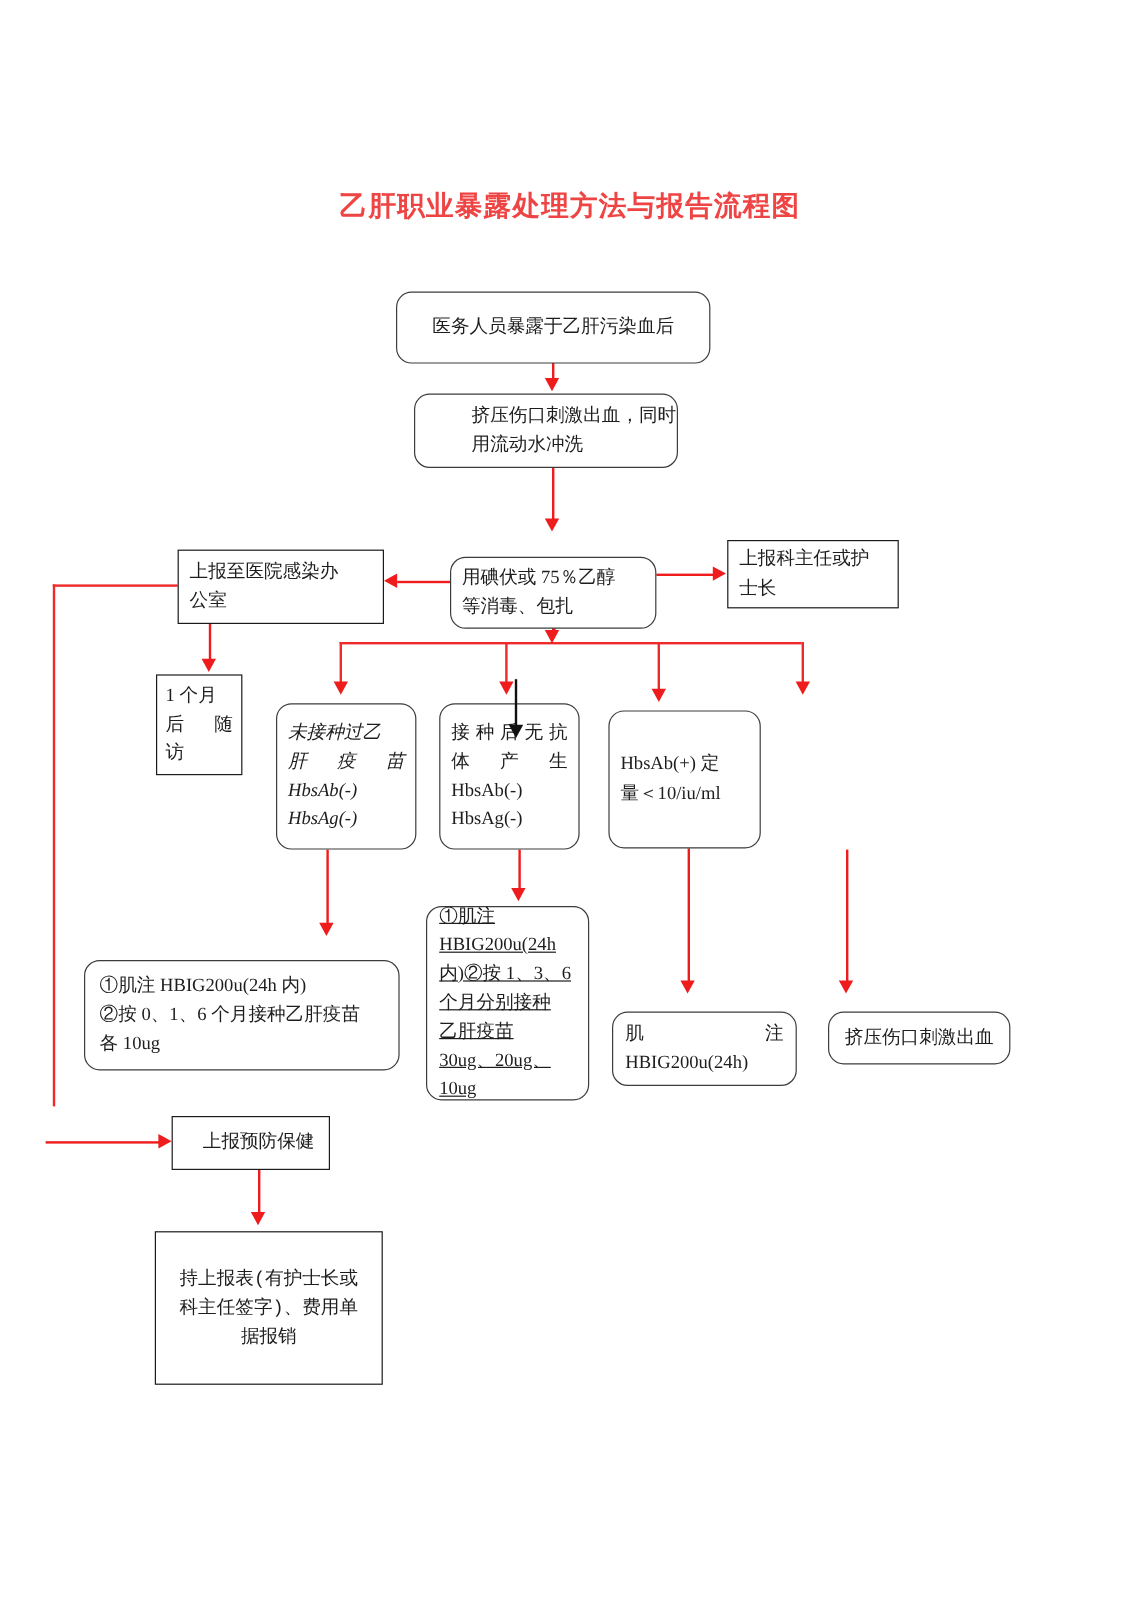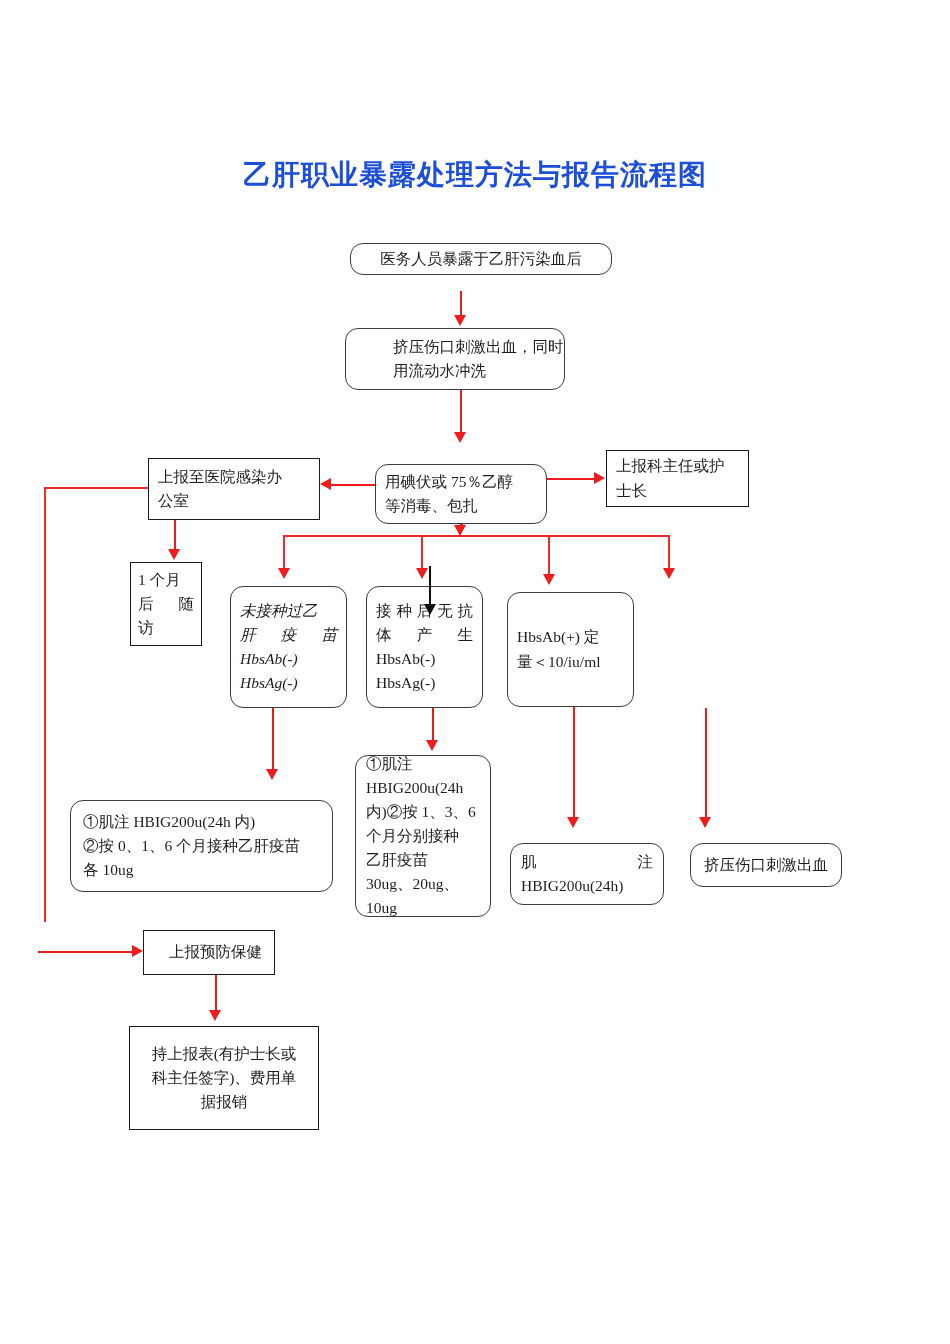--- a/index.html
+++ b/index.html
@@ -19,23 +19,23 @@
     overflow: hidden;
   }
   #title {
     position: absolute;
     left: 0;
     top: 156px;
     width: 950px;
     text-align: center;
     font-family: "Liberation Sans", "DejaVu Sans", sans-serif;
     font-weight: bold;
-    font-size: 28px;
+    font-size: 23px;
     letter-spacing: 1px;
-    color: #1d4ed8;
+    color: #ef4444;
   }
 
   
   .node {
     position: absolute;
     box-sizing: border-box;
     background: #ffffff;
     display: flex;
     flex-direction: column;
     justify-content: center;
@@ -104,21 +104,21 @@
     z-index: 5;
   }
 </style>
 </head>
 <body>
 
 <div id="page">
 
   <div id="title">乙肝职业暴露处理方法与报告流程图</div>
 
-  <div class="node rounded" style="left:350px; top:243px; width:262px; height:32px;">
+  <div class="node rounded" style="left:330px; top:243px; width:262px; height:60px;">
     <span class="ln center">医务人员暴露于乙肝污染血后</span>
   </div>
 
   <div class="node rounded" style="left:345px; top:328px; width:220px; height:62px;padding-left:47px;">
     <span class="ln">挤压伤口刺激出血，同时</span>
     <span class="ln">用流动水冲洗</span>
   </div>
 
   <div class="node rounded" style="left:375px; top:464px; width:172px; height:60px;">
     <span class="ln">用碘伏或 75％乙醇</span>
@@ -160,21 +160,21 @@
     <span class="ln">量＜10/iu/ml</span>
   </div>
 
 
   <div class="node rounded" style="left:70px; top:800px; width:263px; height:92px; padding:6px 12px;">
     <span class="ln">①肌注 HBIG200u(24h 内)</span>
     <span class="ln">②按 0、1、6 个月接种乙肝疫苗</span>
     <span class="ln">各 10ug</span>
   </div>
 
-  <div class="node rounded" style="left:355px; top:755px; width:136px; height:162px; padding:6px 10px;">
+  <div class="node rounded" style="left:355px; top:755px; width:136px; height:162px; padding:6px 10px;text-decoration:underline;">
     <span class="ln">①肌注</span>
     <span class="ln">HBIG200u(24h</span>
     <span class="ln">内)②按 1、3、6</span>
     <span class="ln">个月分别接种</span>
     <span class="ln">乙肝疫苗</span>
     <span class="ln">30ug、20ug、</span>
     <span class="ln">10ug</span>
   </div>
 
   <div class="node rounded" style="left:510px; top:843px; width:154px; height:62px; padding:6px 10px;">
@@ -183,21 +183,21 @@
   </div>
 
   <div class="node rounded" style="left:690px; top:843px; width:152px; height:44px; padding:4px 10px;">
     <span class="ln center">挤压伤口刺激出血</span>
   </div>
 
   <div class="node sharp" style="left:143px; top:930px; width:132px; height:45px; padding:4px 25px;">
     <span class="ln">上报预防保健</span>
   </div>
 
-  <div class="node sharp" style="left:129px; top:1026px; width:190px; height:104px; padding:6px 10px;">
+  <div class="node sharp" style="left:129px; top:1026px; width:190px; height:128px; padding:6px 10px;font-family:Liberation Mono, monospace;">
     <span class="ln center">持上报表(有护士长或</span>
     <span class="ln center">科主任签字)、费用单</span>
     <span class="ln center">据报销</span>
   </div>
 
   <div class="conn v" style="left:460px; top:291px; height:25px;"></div>
   <div class="arrowhead down" style="left:453.5px; top:315px;"></div>
 
   <div class="conn v" style="left:460px; top:390px; height:43px;"></div>
   <div class="arrowhead down" style="left:453.5px; top:432px;"></div>

